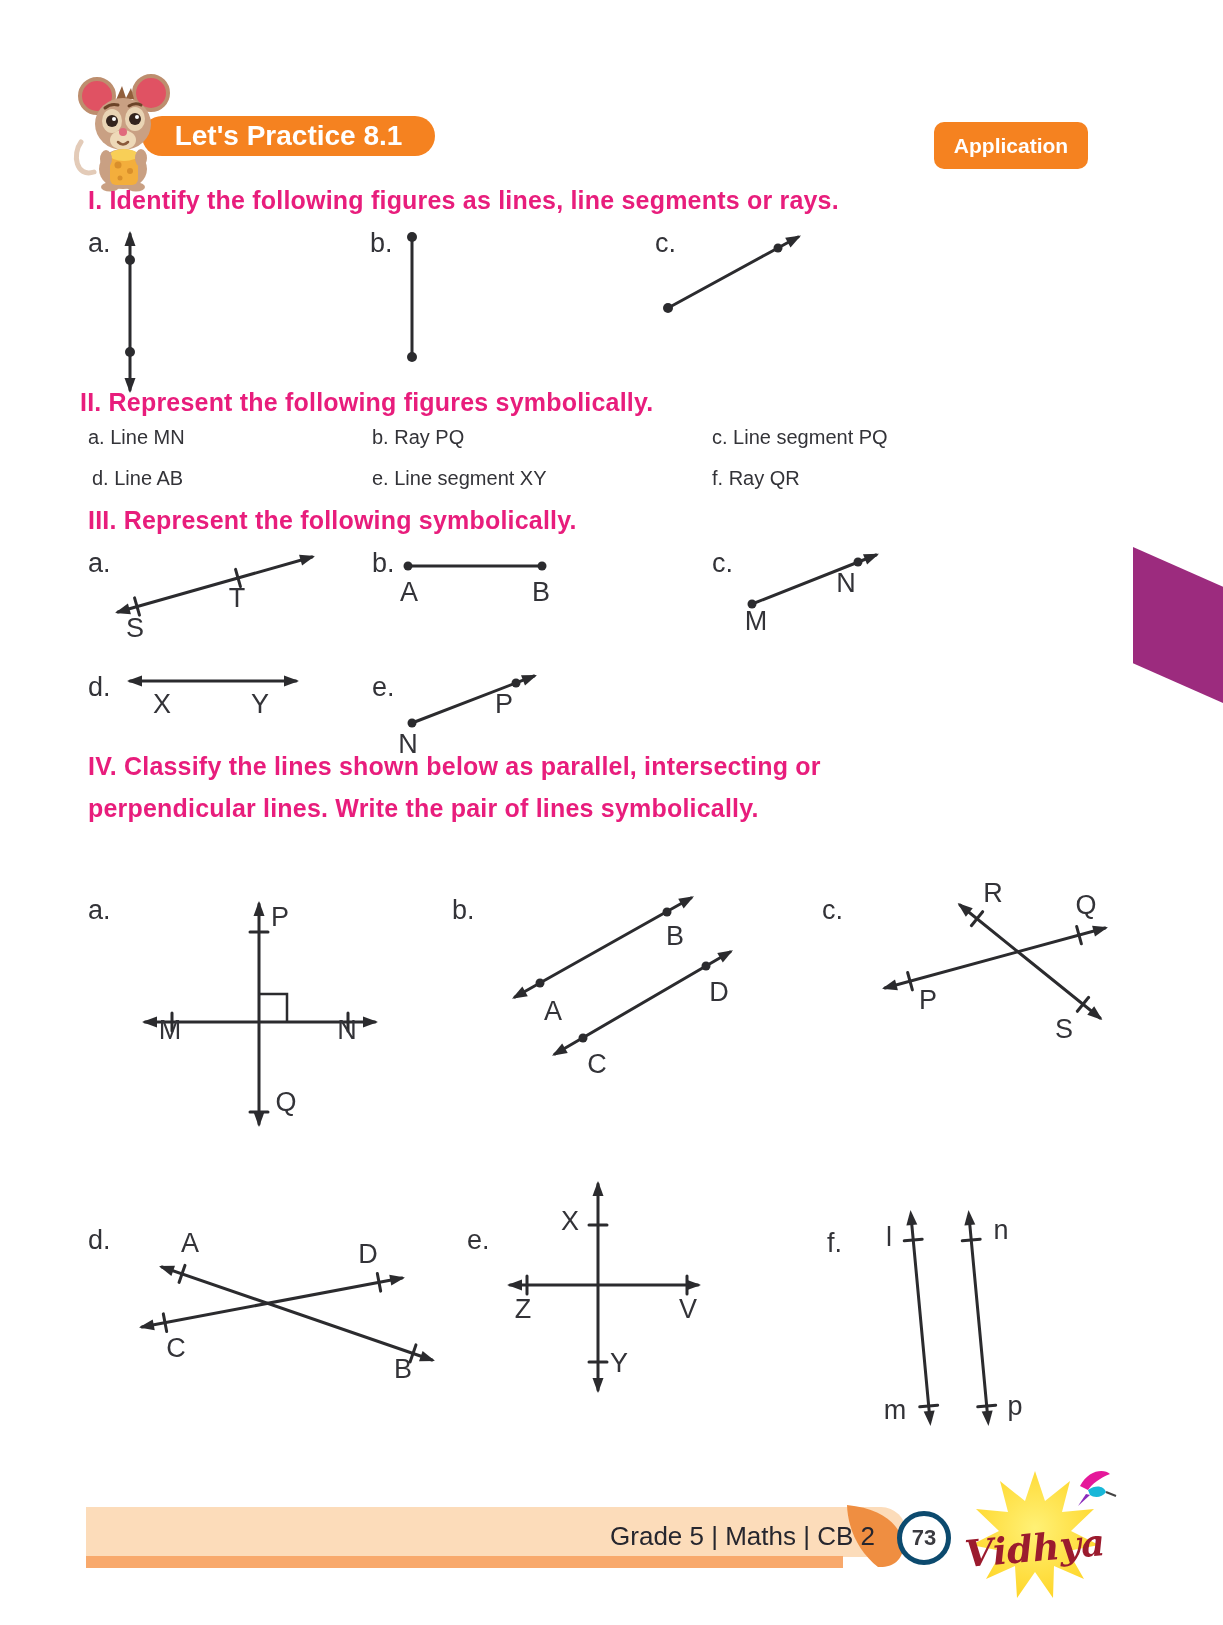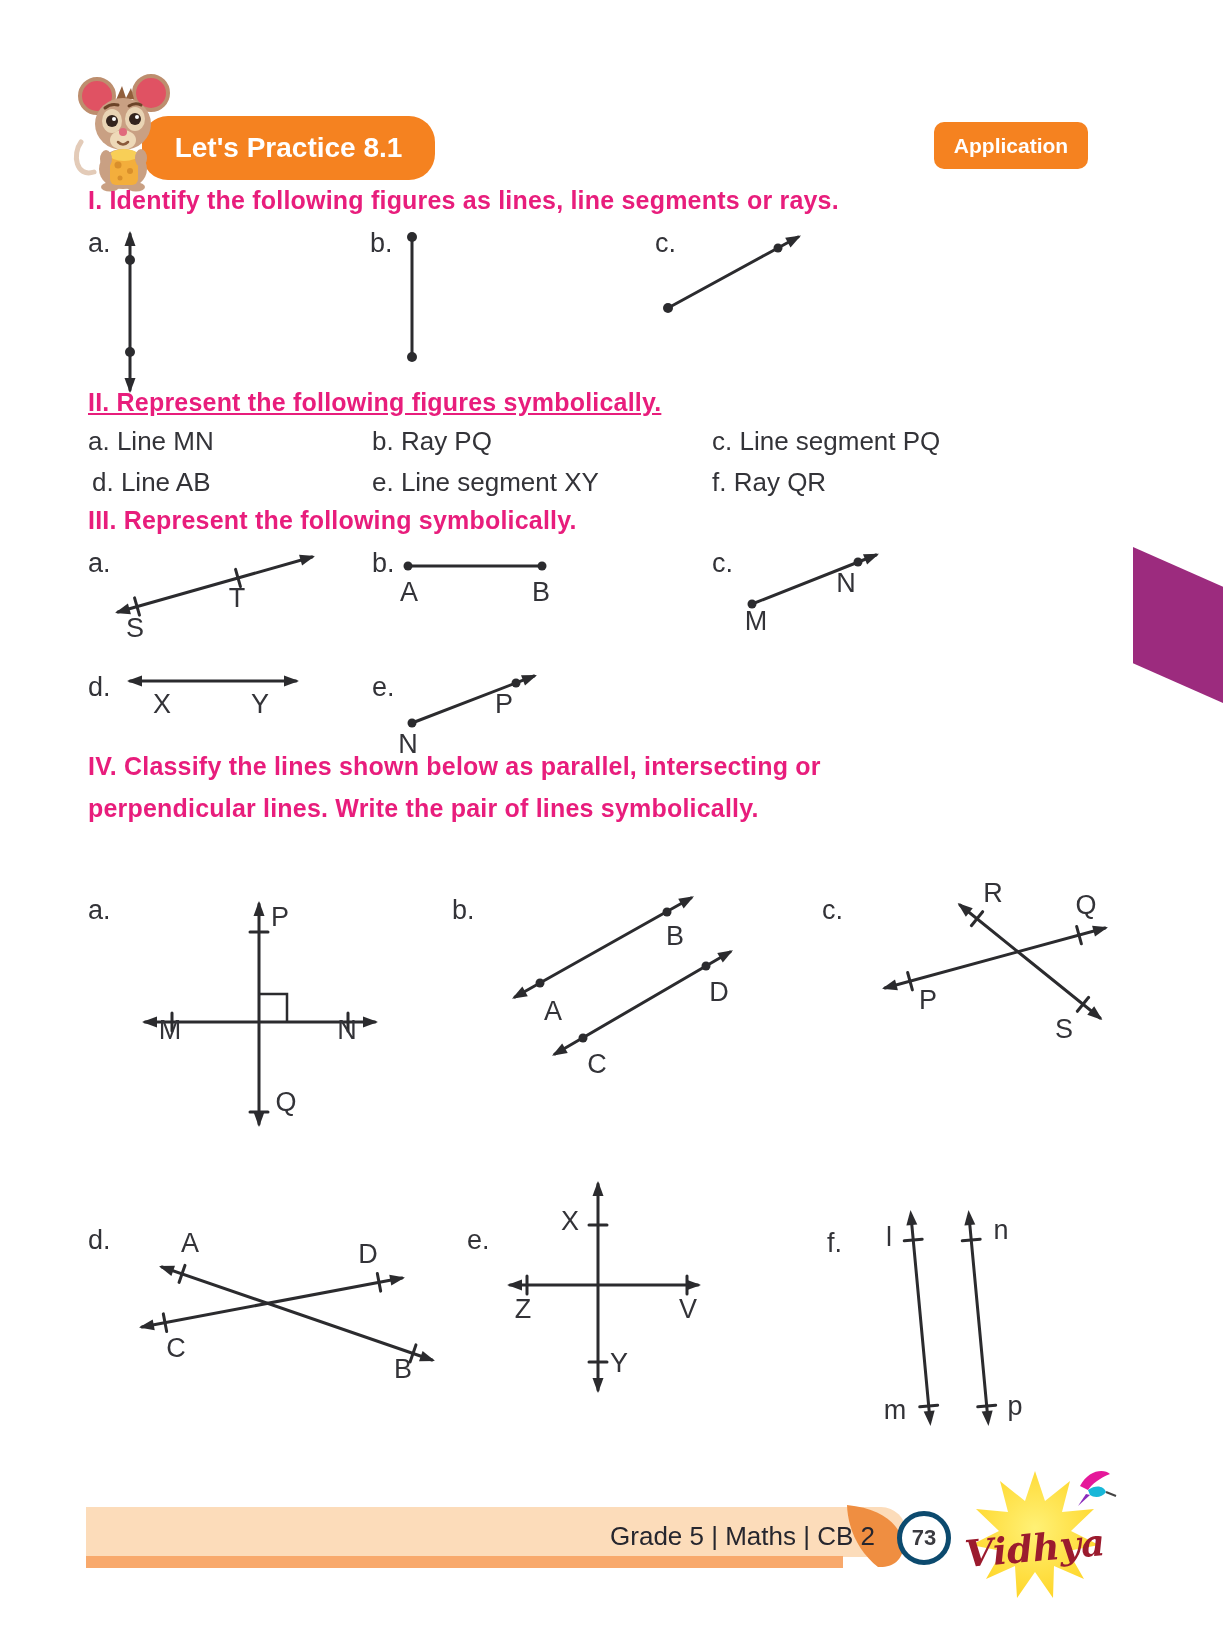--- a/index.html
+++ b/index.html
@@ -1,20 +1,20 @@
 <!DOCTYPE html>
 <html><head>
 <meta charset="utf-8">
 <style>
   html,body{margin:0;padding:0;background:#ffffff;}
   #page{position:relative;width:1223px;height:1625px;background:#ffffff;overflow:hidden;
         font-family:"Liberation Sans",sans-serif;}
   .abs{position:absolute;}
   .h-pink{color:#e81d7c;font-weight:bold;font-size:25px;letter-spacing:.2px;}
-  .item{color:#333338;font-size:26px;}
+  .item{color:#333338;font-size:20px;}
   .fig-label{color:#333338;font-size:27px;}
   .banner{background:#f58220;border-radius:26px;color:#ffffff;font-weight:bold;font-size:28px;
           display:flex;align-items:center;justify-content:center;}
   .badge{background:#f58220;border-radius:10px;color:#ffffff;font-weight:bold;font-size:21px;
          display:flex;align-items:center;justify-content:center;}
   svg text{font-family:"Liberation Sans",sans-serif;font-size:27px;fill:#333338;text-anchor:middle;}
   .ln{stroke:#2b2b2e;stroke-width:3;stroke-linecap:round;fill:none;}
   .ah{fill:#2b2b2e;}
   .dot{fill:#2b2b2e;}
   .tick{stroke:#2b2b2e;stroke-width:3;stroke-linecap:round;}
@@ -24,21 +24,21 @@
                display:flex;align-items:center;justify-content:center;
                font-size:22px;font-weight:bold;color:#3b3b40;}
   .caption{font-size:26px;font-weight:normal;color:#26262e;text-align:right;}
   .purple-tab{background:#9c2b7e;clip-path:polygon(0% 0%,100% 24%,100% 94%,0% 70%);}
 </style>
 </head>
 <body>
 
 <div id="page">
 
-  <div class="abs banner" style="left:142px;top:116px;width:293px;height:64px;">
+  <div class="abs banner" style="left:142px;top:116px;width:293px;height:40px;">
     <span>Let's Practice 8.1</span>
   </div>
 
   <svg class="abs" style="left:72px;top:66px;" width="105" height="126" viewBox="0 0 105 126">
     <path d="M22 106 C 4 112 0 88 9 76" fill="none" stroke="#e3cbb8" stroke-width="5" stroke-linecap="round"></path>
     <circle cx="25" cy="30" r="17" fill="#e05263" stroke="#bd8e6e" stroke-width="4"></circle>
     <circle cx="79" cy="27" r="17" fill="#e05263" stroke="#bd8e6e" stroke-width="4"></circle>
     <path d="M44 34 L50 20 L54 32 L59 22 L62 33 Z" fill="#925f3c"></path>
     <ellipse cx="51" cy="58" rx="28" ry="26" fill="#c9a083"></ellipse>
     <ellipse cx="40" cy="55" rx="10" ry="12" fill="#e9d4b4"></ellipse>
@@ -87,21 +87,21 @@
   </svg>
 
   <div class="abs fig-label" style="left:655px;top:228px;">c.</div>
   <svg class="abs" style="left:650px;top:220px;" width="170" height="102" viewBox="0 0 170 102">
     <line class="ln" x1="18" y1="88" x2="148" y2="17"></line>
     <path class="ah" d="M0 0 L-15 5.5 L-15 -5.5 Z" transform="translate(151,15.4) rotate(-28.7)"></path>
     <circle class="dot" cx="18" cy="88" r="5"></circle>
     <circle class="dot" cx="128" cy="28" r="4.5"></circle>
   </svg>
 
-  <div class="abs h-pink" style="left:88px;top:388px;text-decoration:underline;">II. Represent the following figures symbolically.</div>
+  <div class="abs h-pink" style="left:80px;top:388px;">II. Represent the following figures symbolically.</div>
   <div class="abs item" style="left:88px;top:426px;">a. Line MN</div>
   <div class="abs item" style="left:372px;top:426px;">b. Ray PQ</div>
   <div class="abs item" style="left:712px;top:426px;">c. Line segment PQ</div>
   <div class="abs item" style="left:92px;top:467px;">d. Line AB</div>
   <div class="abs item" style="left:372px;top:467px;">e. Line segment XY</div>
   <div class="abs item" style="left:712px;top:467px;text-align:center;">f. Ray QR</div>
 
   <div class="abs h-pink" style="left:88px;top:506px;">III. Represent the following symbolically.</div>
 
   <div class="abs fig-label" style="left:88px;top:548px;">a.</div>

